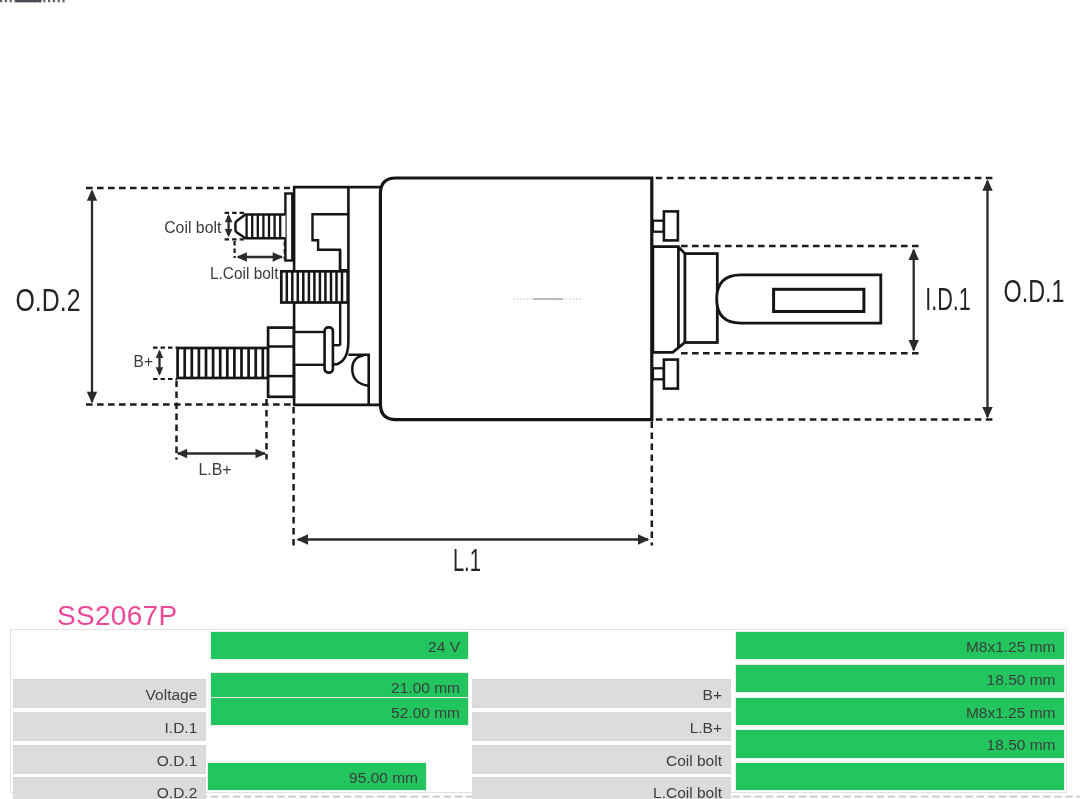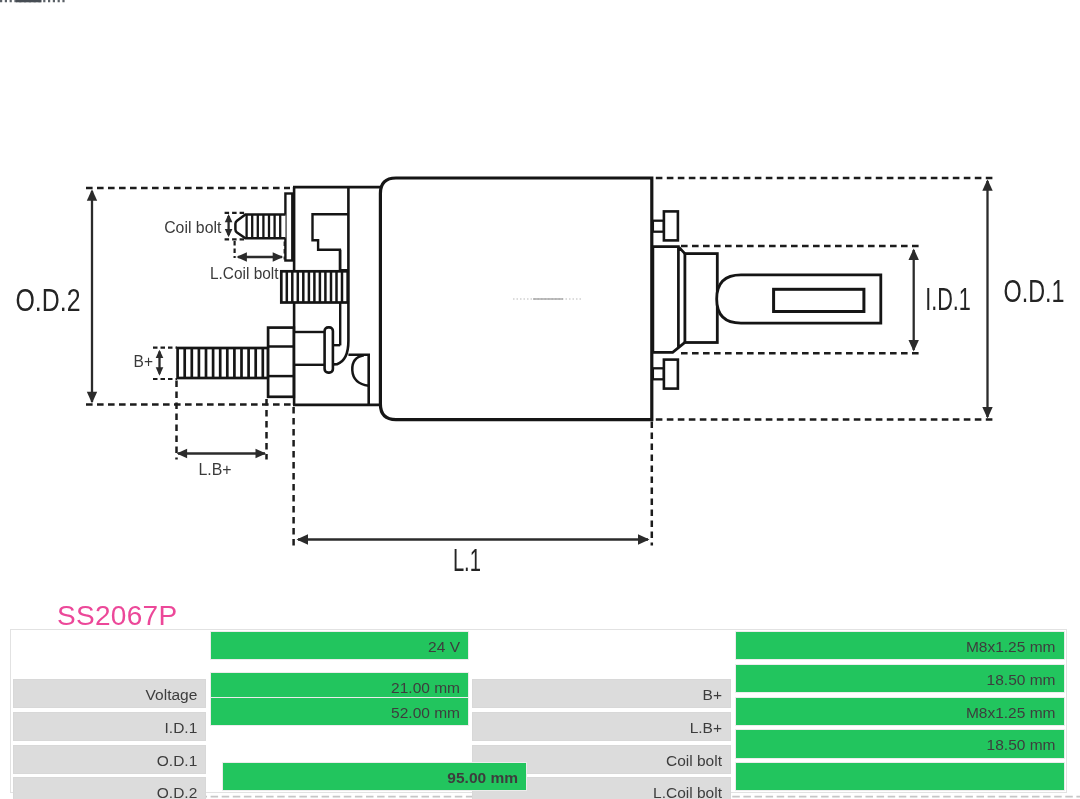--- a/index.html
+++ b/index.html
@@ -167,16 +167,16 @@
 <div class="cell lab" style="left:461.3px;top:33.8px;width:258.7px;height:29.4px;line-height:29.4px;">L.B+</div>
 <div class="cell val" style="left:723.5px;top:33.8px;width:330px;height:29.4px;line-height:29.4px;">18.50 mm</div>
 <div class="cell lab" style="left:2.3px;top:66.5px;width:193px;height:29.4px;line-height:29.4px;">O.D.1</div>
 <div class="cell val" style="left:198.5px;top:66.5px;width:259.5px;height:29.4px;line-height:29.4px;">52.00 mm</div>
 <div class="cell lab" style="left:461.3px;top:66.5px;width:258.7px;height:29.4px;line-height:29.4px;">Coil bolt</div>
 <div class="cell val" style="left:723.5px;top:66.5px;width:330px;height:29.4px;line-height:29.4px;">M8x1.25 mm</div>
 <div class="cell lab" style="left:2.3px;top:99.2px;width:193px;height:29.4px;line-height:29.4px;">O.D.2</div>
 <div class="cell lab" style="left:461.3px;top:99.2px;width:258.7px;height:29.4px;line-height:29.4px;">L.Coil bolt</div>
 <div class="cell val" style="left:723.5px;top:99.2px;width:330px;height:29.4px;line-height:29.4px;">18.50 mm</div>
 <div class="cell lab" style="left:2.3px;top:131.9px;width:193px;height:29.4px;line-height:29.4px;">L.1</div>
-<div class="cell val" style="left:211px;top:131.9px;width:305px;height:29.4px;line-height:29.4px;font-weight:bold;">95.00 mm</div>
+<div class="cell val" style="left:196px;top:131.9px;width:220px;height:29.4px;line-height:29.4px;">95.00 mm</div>
 <div class="cell lab" style="left:461.3px;top:131.9px;width:258.7px;height:29.4px;line-height:29.4px;"></div>
 <div class="cell val" style="left:723.5px;top:131.9px;width:330px;height:29.4px;line-height:29.4px;"></div>
 </div>
 
 </body></html>

